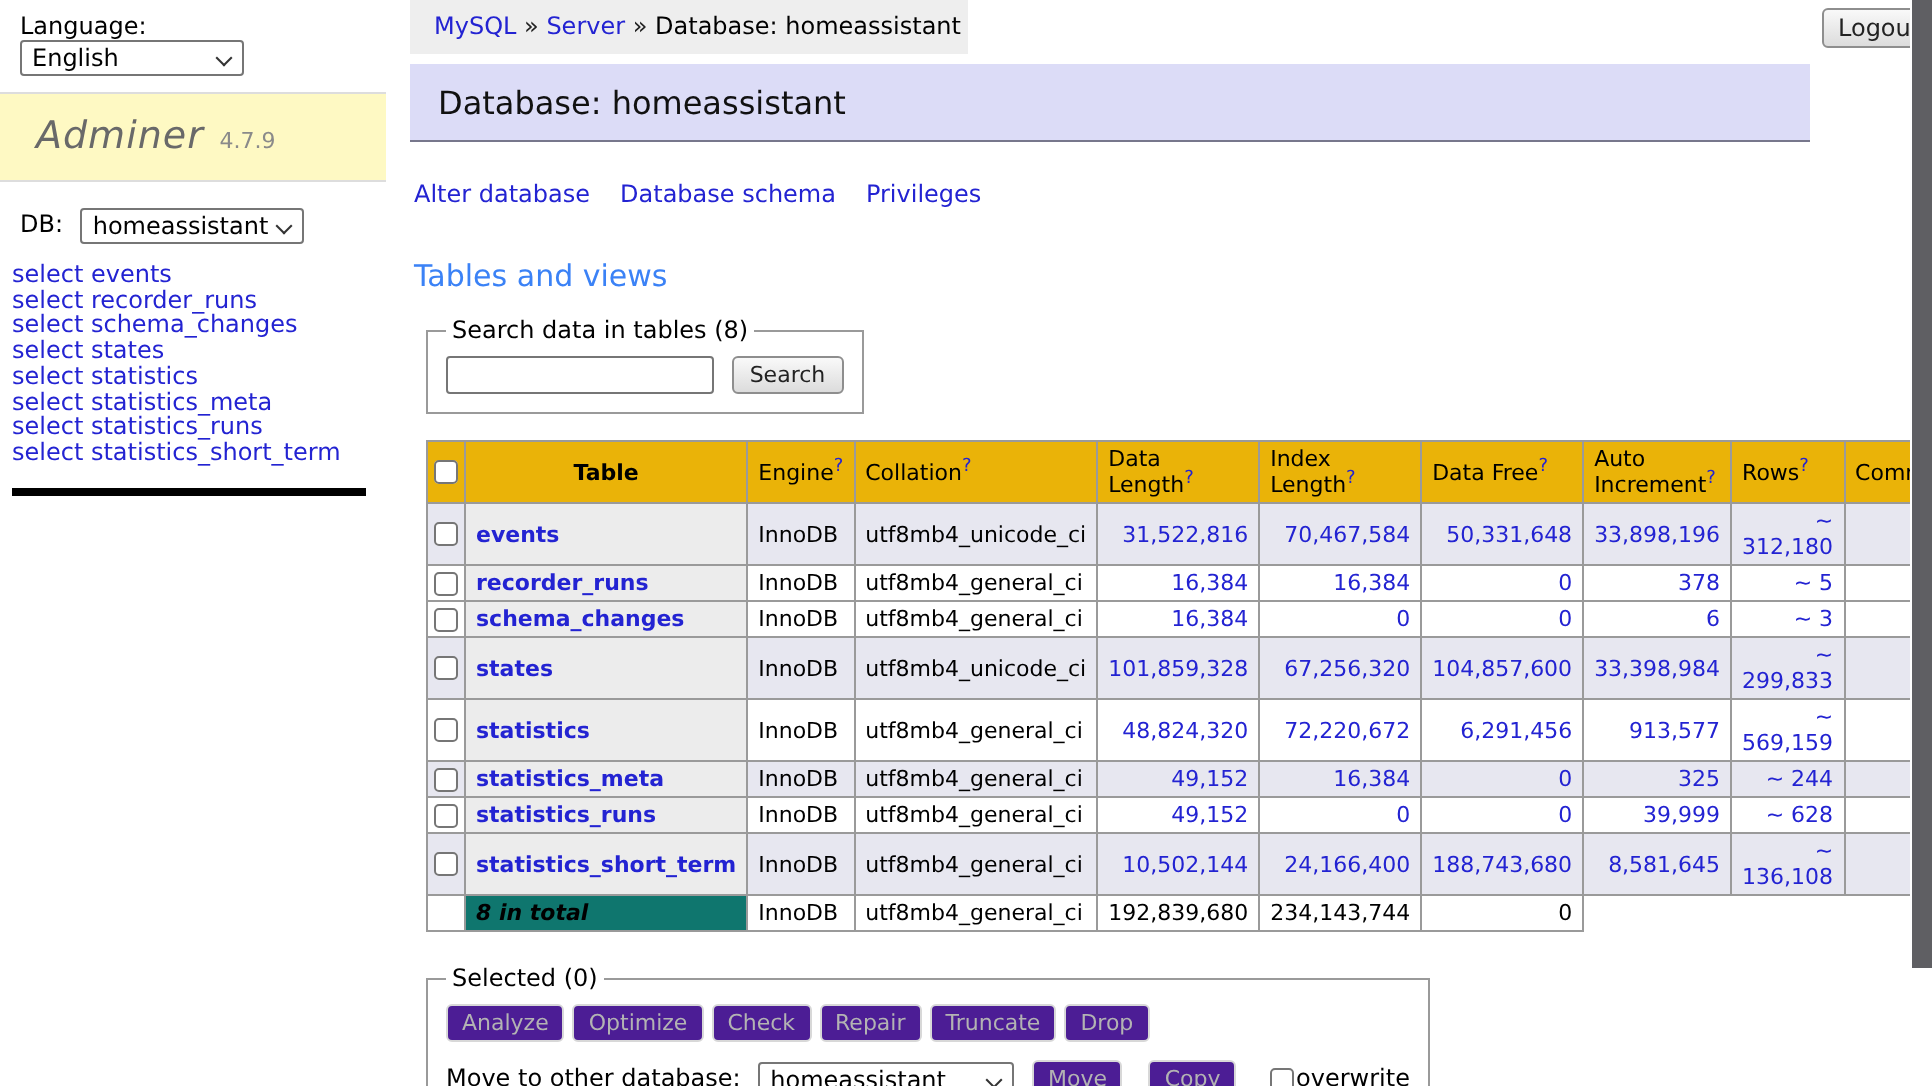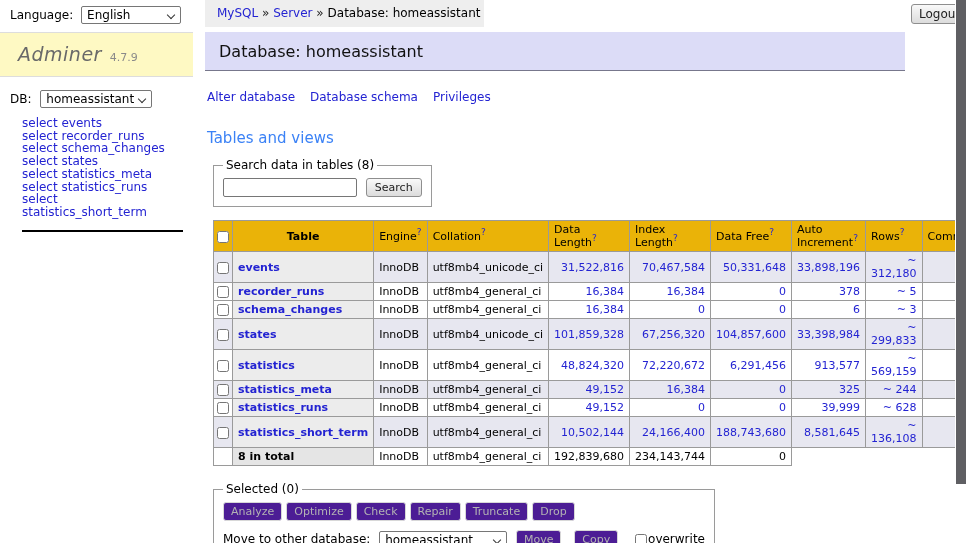--- a/index.html
+++ b/index.html
@@ -17,30 +17,30 @@
   .lang-row { padding:6px 0 6px 10px; }
   .lang-row label { margin-right:4px; }
   #logo { background:#fef9c3; border-top:1px solid #ddd; border-bottom:1px solid #ddd;
           padding:10px 0 11px 18px; margin-top:2px; }
   #logo .brand { font-style:italic; font-size:19px; color:#696969; letter-spacing:0.5px; }
   #logo .version { font-size:11px; color:#8a8a8a; margin-left:4px; }
   .db-row { padding:13px 0 0 10px; }
   .db-row label { margin-right:5px; }
   .actions { margin:14px 10px 0 10px; padding:0 0 11px 0; border-bottom:1px solid #ccc; line-height:1.55; }
   .actions a { margin-right:13px; white-space:nowrap; }
-  .tables-list { margin:9px 10px 0 22px; padding:0 0 11px 0; border-bottom:2px solid #000000; list-style:none; }
+  .tables-list { margin:9px 10px 0 6px; padding:0 0 11px 0; border-bottom:4px solid #000000; list-style:none; }
   .tables-list li { line-height:12.7px; }
 
   
   .select { display:inline-block; position:relative; border:1px solid #767676; background:#fff;
             border-radius:2px; height:18px; line-height:16px; padding:0 20px 0 5px;
             vertical-align:middle; font-size:12px; cursor:default; }
   .select .chev { position:absolute; right:6px; top:5px; width:6px; height:6px;
             border-right:1.5px solid #333; border-bottom:1.5px solid #333; transform:rotate(45deg); }
-  .sel-lang { width:100px; }
+  .sel-lang { width:112px; }
   .sel-db { width:112px; }
   .sel-move { width:128px; }
 
   
   .btn { display:inline-block; font-family:inherit; font-size:11px; color:#222;
          background:linear-gradient(#f9f9f9,#dcdcdc); border:1px solid #8e8e8e;
          border-radius:3px; padding:2px 8px; cursor:pointer; }
   .btn-disabled { color:#b3b3b3; background:#4c1d95; border:1px solid #d8d8d8;
          border-radius:3px; font-size:11px; padding:2px 7px; display:inline-block; font-family:inherit; }
 
@@ -65,21 +65,21 @@
   table { border-collapse:collapse; margin:13px 0 0 8px; font-size:11px; }
   th, td { border:1px solid #9a9a9a; padding:2px 5px; height:17px; vertical-align:middle; }
   thead th { background:#eab308; font-weight:normal; text-align:left; }
   thead th.col-table { font-weight:bold; text-align:center; }
   sup.help { font-size:9px; line-height:0; }
   tbody th { background:#ececec; text-align:left; font-weight:bold; }
   tbody tr.shaded td { background:#e7e7f0; }
   td.checkcol, th.checkcol { text-align:center; padding:1px 3px; }
   input[type=checkbox] { width:12px; height:12px; margin:0; vertical-align:middle; }
   td.num { text-align:right; }
-  tr.total-row th { background:#e5e5e5; }
+  tr.total-row th { background:#0f766e;font-style:italic; }
   tr.total-row td.num { color:#000; }
   td.nocell { border:none; background:#fff !important; }
 
   
   #selected-fs { margin:16px 0 0 8px; }
   #selected-fs .btn-disabled { margin-right:4px; }
   .move-row { margin-top:9px; }
   .move-row .lbl { margin-right:5px; }
   .move-row .btn-disabled { margin-left:5px; }
   .move-row .ovw { margin-left:9px; white-space:nowrap; }
@@ -114,20 +114,21 @@
       <span class="chev"></span>
     </span>
   </div>
 
 
   <ul class="tables-list" id="sidebar-tables">
       <li><a>select events</a></li>
       <li><a>select recorder_runs</a></li>
       <li><a>select schema_changes</a></li>
       <li><a>select states</a></li>
+      <li><a>select statistics</a></li>
       <li><a>select statistics_meta</a></li>
       <li><a>select statistics_runs</a></li>
       <li><a>select statistics_short_term</a></li>
     </ul>
 </div>
 
 <div id="main">
   <div id="breadcrumb"><a>MySQL</a><span class="crumb-sep"> » </span><a>Server</a><span class="crumb-sep"> » </span><span>Database: homeassistant</span></div>
 
   <h2 id="title-bar">Database: homeassistant</h2>

